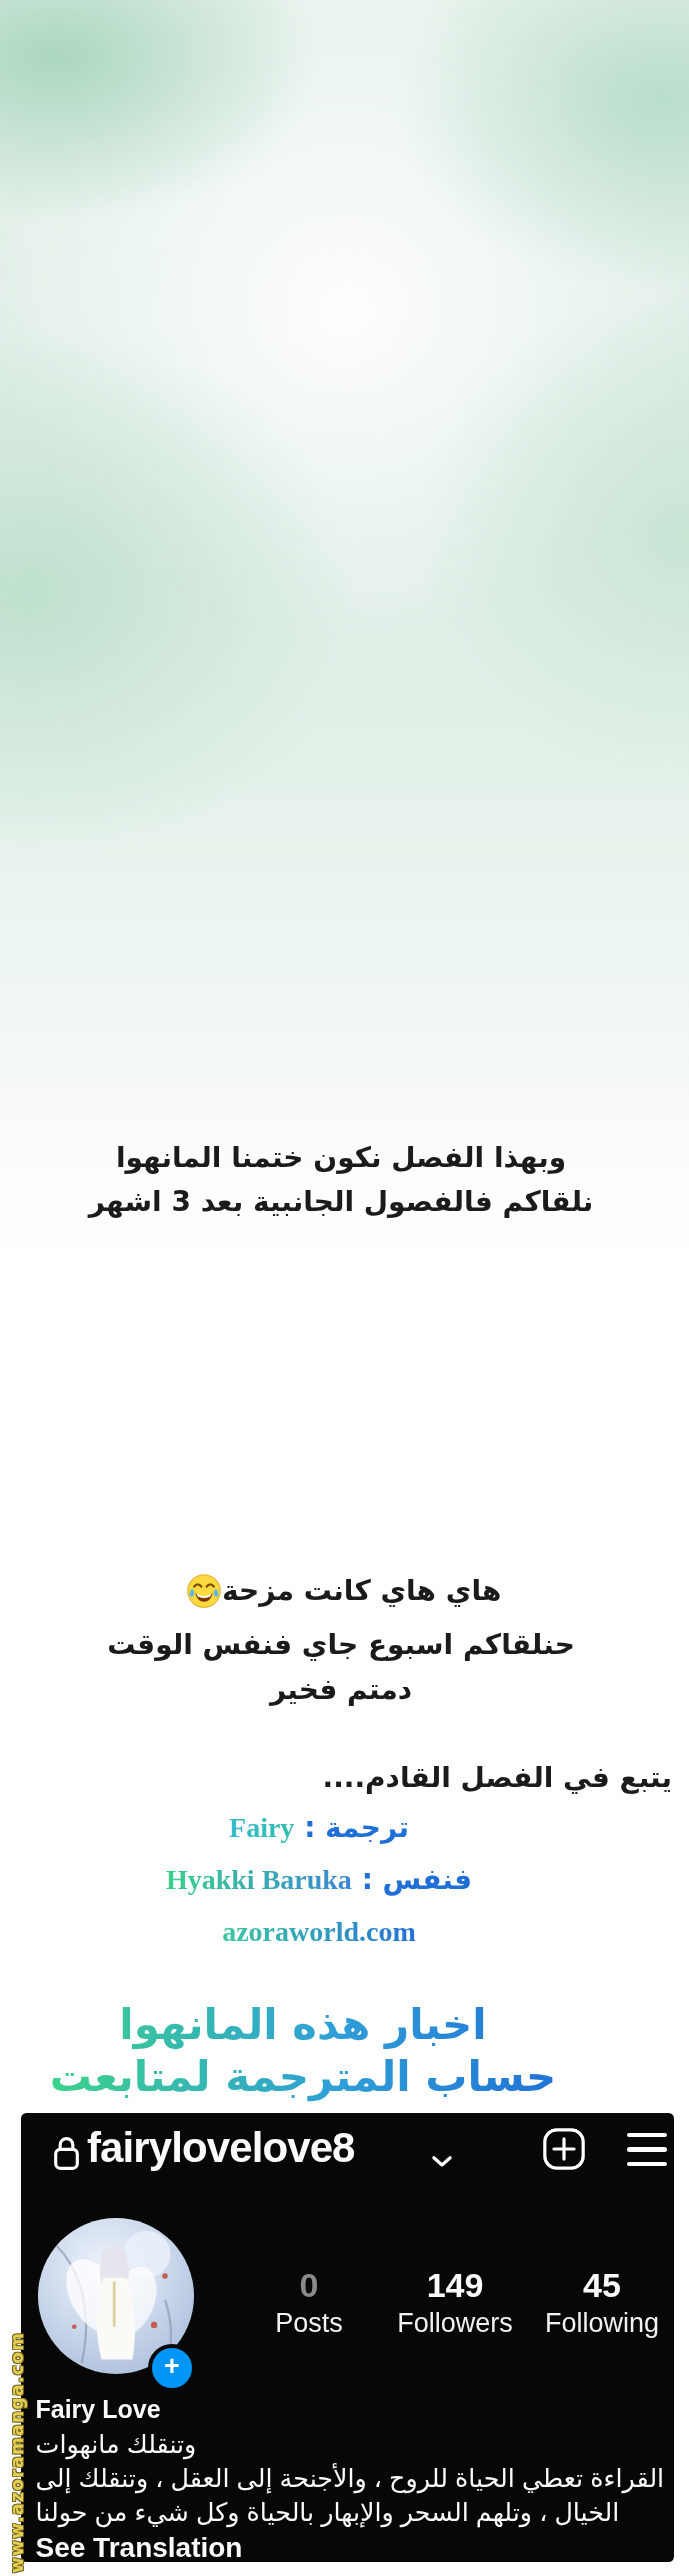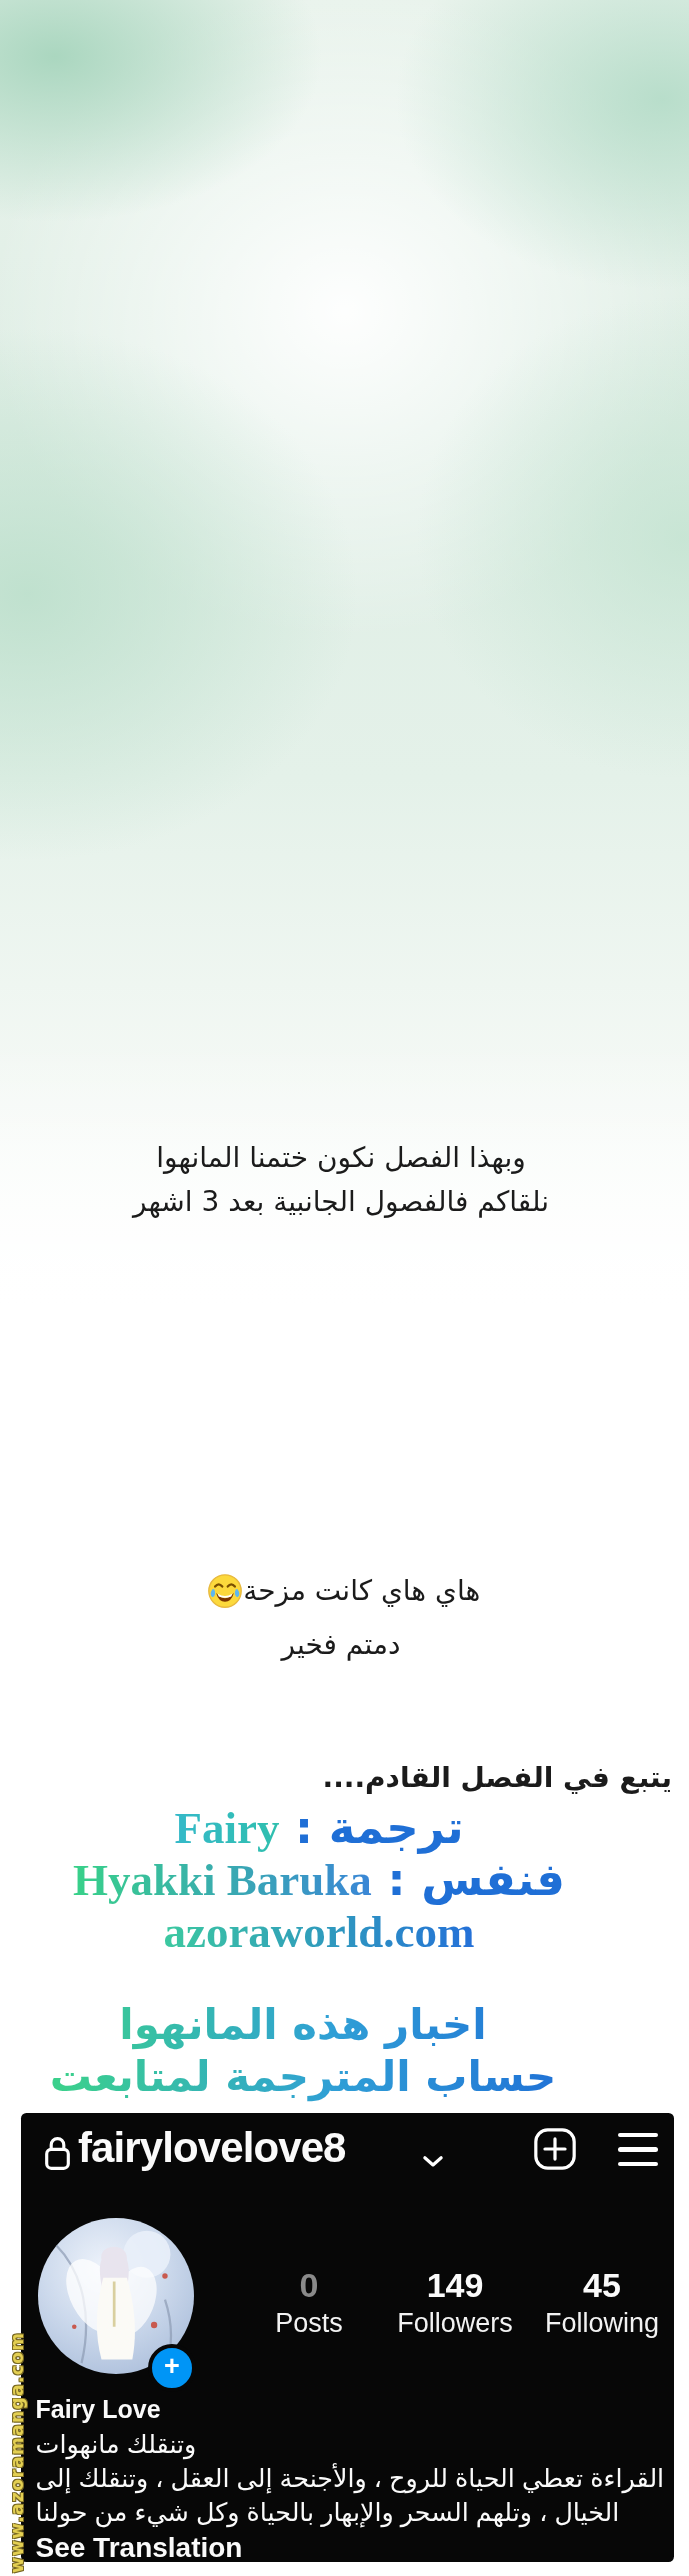--- a/index.html
+++ b/index.html
@@ -13,42 +13,42 @@
       radial-gradient(ellipse 381px 236px at 8% 4%, rgba(167,213,189,.95), rgba(167,213,189,0) 70%),
       radial-gradient(ellipse 381px 272px at 96% 7%, rgba(176,218,197,.85), rgba(176,218,197,0) 70%),
       radial-gradient(ellipse 472px 381px at 4% 42%, rgba(183,221,200,.8), rgba(183,221,200,0) 70%),
       radial-gradient(ellipse 381px 345px at 99% 38%, rgba(190,225,205,.7), rgba(190,225,205,0) 70%),
       radial-gradient(ellipse 472px 436px at 50% 22%, rgba(255,255,255,.95), rgba(255,255,255,0) 75%),
       linear-gradient(180deg,#e9f3ec 0%,#dfeee5 30%,#e4f1e9 55%,#f3f8f4 75%,#ffffff 93%);
   }
   #art .fade{position:absolute;left:0;top:1043px;width:690px;height:372px;
     background:linear-gradient(180deg,rgba(255,255,255,0) 0%,#ffffff 72%);}
   
-  .msg{position:absolute;left:0;width:682px;text-align:center;color:#1b1b1b;font-weight:normal;direction:rtl;}
+  .msg{position:absolute;left:0;width:682px;text-align:center;color:#1b1b1b;font-weight:bold;direction:rtl;}
   #farewell{top:1136px;font-size:28px;line-height:44px;}
   #joke{top:1568px;font-size:28px;line-height:45px;}
   #joke .em{display:inline-block;vertical-align:-9px;margin-left:5.4px;}
   #next-line{position:absolute;top:1761px;right:18px;font-size:28px;font-weight:bold;
     color:#1b1b1b;direction:rtl;}
   
   #credits{position:absolute;top:1802px;left:0;width:638px;text-align:center;line-height:52px;
-    font-size:45px;font-weight:bold;direction:rtl;}
+    font-size:28px;font-weight:bold;direction:rtl;}
   #credits .ar{color:#1f6fd6;font-family:"DejaVu Sans",sans-serif;}
   #credits .lat{font-family:"Liberation Serif","DejaVu Serif",serif;}
   .grad-fairy{background:linear-gradient(90deg,#35b9c9,#2fbfae);-webkit-background-clip:text;background-clip:text;color:transparent;}
   .grad-editor{background:linear-gradient(90deg,#38d189,#3a86d6);-webkit-background-clip:text;background-clip:text;color:transparent;margin-top:8px;}
   .grad-site{background:linear-gradient(90deg,#3cc9a0,#2470d8);-webkit-background-clip:text;background-clip:text;color:transparent;}
   #follow{position:absolute;top:1999px;left:0;width:606px;text-align:center;font-size:42px;
     font-weight:bold;line-height:52px;direction:rtl;
     background:linear-gradient(90deg,#3bd08c 10%,#2f9fd6 55%,#1f6fd6 95%);
     -webkit-background-clip:text;background-clip:text;color:transparent;}
   
   #ig{position:absolute;left:21px;top:2113px;width:653px;height:449px;background:#070707;
       border-radius:5.4px;color:#fafafa;font-family:"Liberation Sans","DejaVu Sans",sans-serif;}
-  #ig-header{position:absolute;left:4px;top:0;width:100%;height:87px;}
+  #ig-header{position:absolute;left:13px;top:0;width:100%;height:87px;}
   #ig-lock{position:absolute;left:19px;top:22px;}
   #ig-username{position:absolute;left:53px;top:11px;font-size:42px;font-weight:800;letter-spacing:-0.9px;}
   #ig-chev{position:absolute;left:397px;top:42px;}
   #ig-plus{position:absolute;left:509px;top:14.5px;width:42px;height:42px;cursor:pointer;}
   #ig-burger{position:absolute;left:593px;top:20px;width:40px;height:33px;display:flex;
     flex-direction:column;justify-content:space-between;cursor:pointer;}
   #ig-burger div{height:4.1px;background:#fff;border-radius:2.7px;}
   #ig-avatar{position:absolute;left:17px;top:105px;width:156px;height:156px;border-radius:50%;
     overflow:hidden;background:radial-gradient(circle at 42% 32%,#eef3fb 0%,#ccd9ec 45%,#9fb4d4 100%);}
   #ig-badge{position:absolute;left:127px;top:231px;width:40px;height:40px;border-radius:50%;
@@ -250,20 +250,21 @@
   <div id="joke" class="msg">
     <div>
       <span>هاي هاي كانت مزحة</span><span class="em"><svg width="36" height="36" viewBox="0 0 40 40">
         <circle cx="20" cy="20" r="18" fill="#fcd93c" stroke="#e8b93e" stroke-width="1.5"></circle>
         <path d="M9,15 q4,-5 8,0 M23,15 q4,-5 8,0" stroke="#7a4f00" stroke-width="2.5" fill="none" stroke-linecap="round"></path>
         <path d="M10,22 q10,12 20,0 q-3,10 -10,10 q-7,0 -10,-10 z" fill="#7a3500"></path>
         <path d="M12,23 q8,5 16,0 l-1,3 q-7,3 -14,0 z" fill="#ffffff"></path>
         <path d="M6,18 q-4,6 0,9 q5,-2 2,-9 z M34,18 q4,6 0,9 q-5,-2 -2,-9 z" fill="#5fb8f0"></path>
       </svg></span>
     </div>
+    <div>حنلقاكم اسبوع جاي فنفس الوقت</div>
     <div>دمتم فخير</div>
   </div>
 
   <div id="next-line">يتبع في الفصل القادم....</div>
 
   <div id="credits">
     <div>
       <span class="ar">ترجمة :</span>
       <span class="lat grad-fairy">Fairy</span>
     </div>

